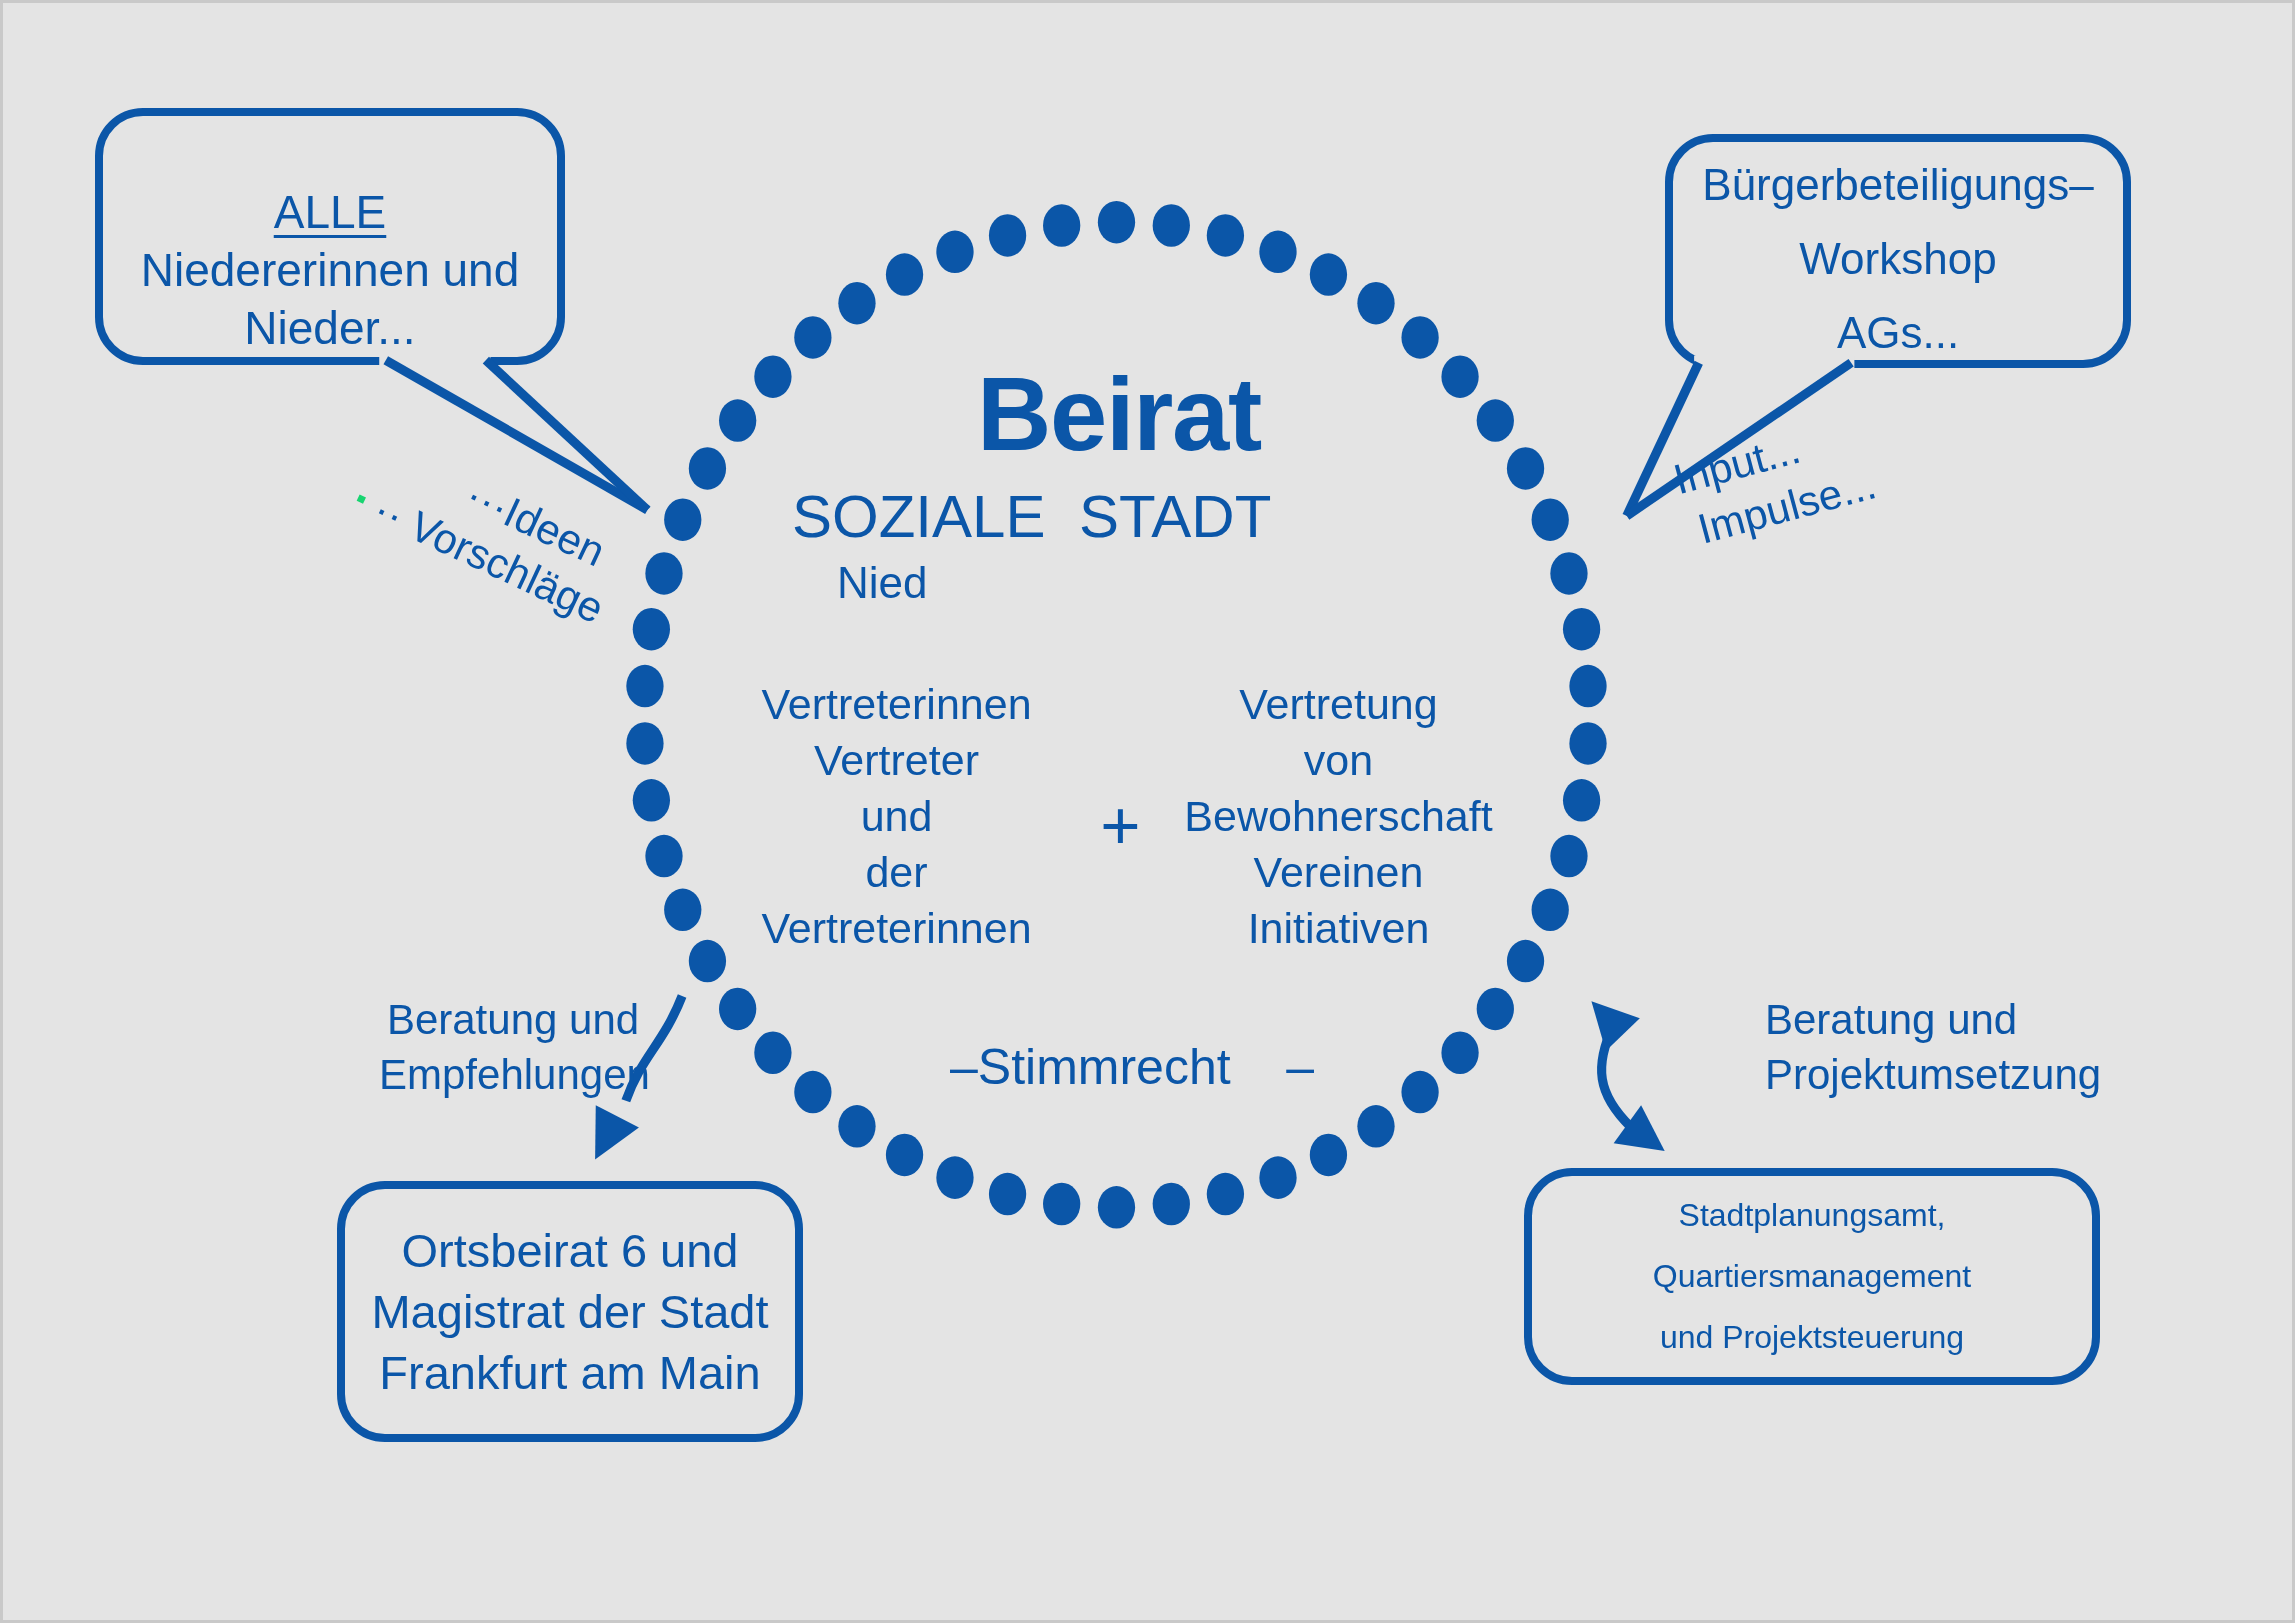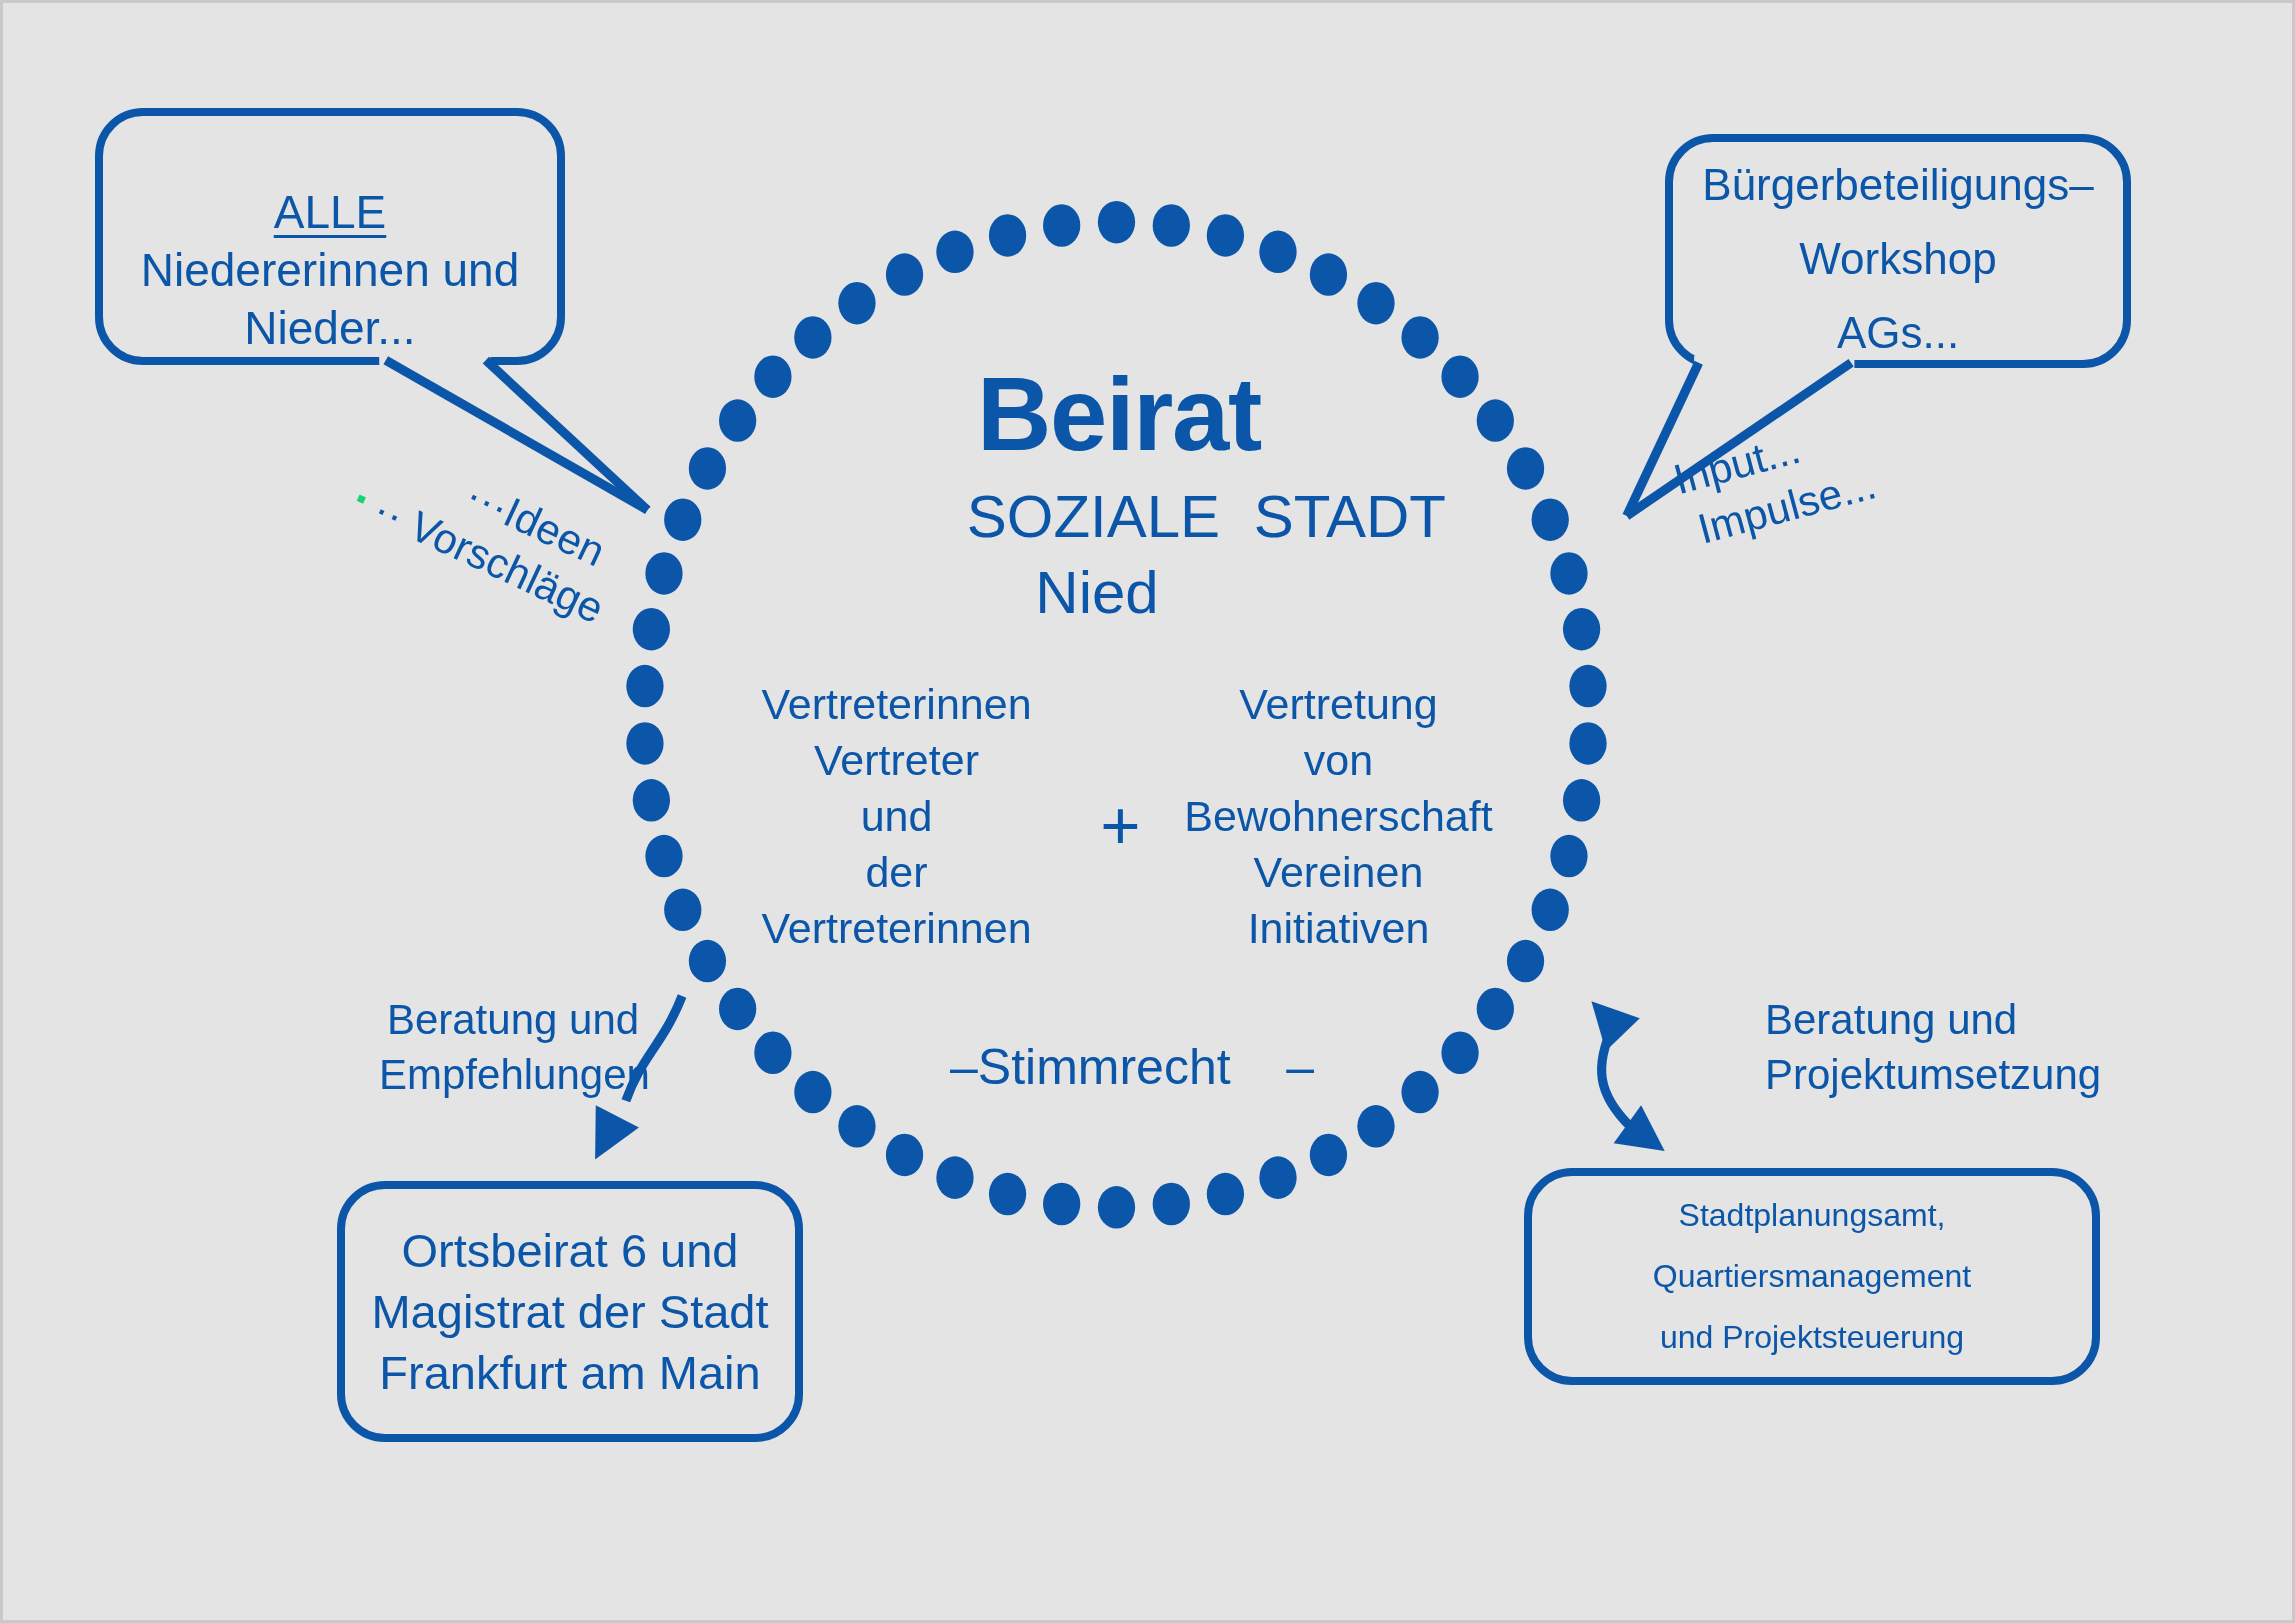--- a/index.html
+++ b/index.html
@@ -29,22 +29,22 @@
   #bubble-br{left:1521px; top:1165px; width:576px; height:217px;}
   #bubble-br .bl{font-size:32px; line-height:61px;}
   
   #overlay{position:absolute; left:0; top:0; width:2295px; height:1623px;}
   .fill-blue{fill:var(--blue);}
   .fill-bg{fill:var(--bg);}
   .stroke-blue{stroke:var(--blue); fill:none; stroke-width:14px;}
   
   .abs{position:absolute;}
   #title{left:789px; top:353px; width:654px; text-align:center; font-size:103px; font-weight:bold; letter-spacing:-1.3px;}
-  #subtitle{left:789px; top:479px; width:654px; text-align:right; font-size:60px; word-spacing:17px;}
-  #subtitle2{left:767px; top:555px; width:654px; text-align:center; font-size:60px;}
+  #subtitle{left:789px; top:479px; width:654px; text-align:left; font-size:60px; word-spacing:17px;}
+  #subtitle2{left:834px; top:555px; width:654px; text-align:left; font-size:44px;}
   .col{width:425px; text-align:center; font-size:43px; line-height:56px; top:673px;}
   #col-left{left:681px;}
   #col-right{left:1123px;}
   #plus{left:1078px; top:783px; width:79px; text-align:center; font-size:69px;}
   #voting{left:864px; top:1035px; width:530px; text-align:center; font-size:50px; white-space:pre;}
   .advice{font-size:42px; line-height:55px; top:989px;}
   #advice-left{left:376px; width:268px; text-align:center;}
   #advice-right{left:1762px; width:406px; text-align:left;}
   
   #ideas{left:387px; top:424px; transform:rotate(25deg); transform-origin:0 0; font-size:42px; line-height:52px; white-space:nowrap;}

